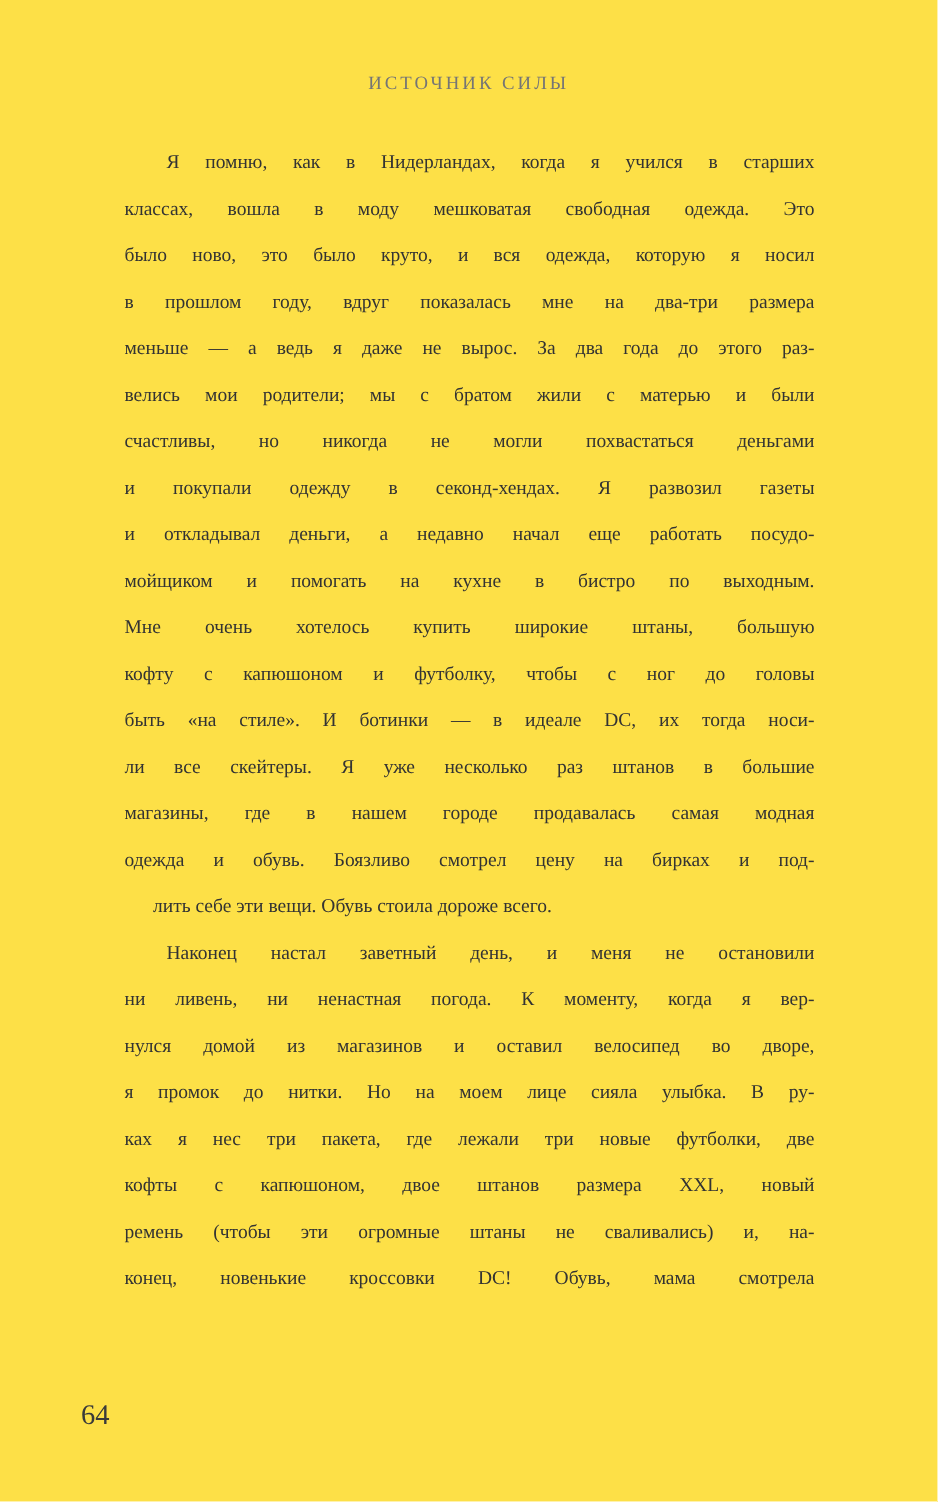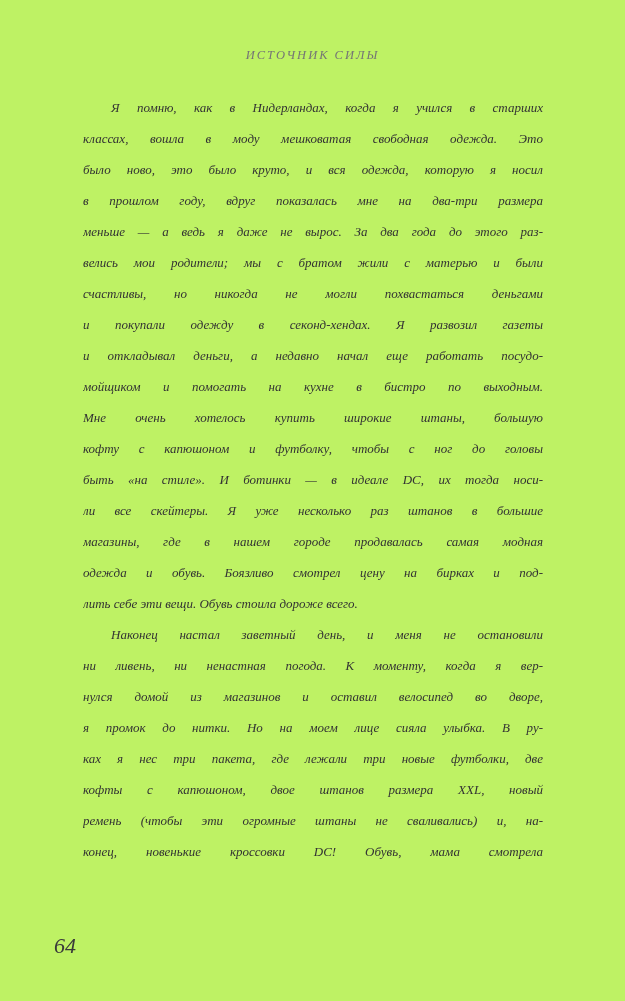--- a/index.html
+++ b/index.html
@@ -1,25 +1,24 @@
 <!DOCTYPE html>
 <html lang="ru"><head>
 <meta charset="utf-8">
 <style>
   * { margin: 0; padding: 0; box-sizing: border-box; }
   html, body { background: #ffffff; }
   .page {
     position: relative;
     width: 625px;
     height: 1001px;
-    background: #bef264;
+    background: #fde047;
     font-family: "Liberation Serif", serif;
     color: #333333;
     overflow: hidden;
-    font-style: italic;
   }
   .running-head {
     position: absolute;
     top: 48px;
     left: 0;
     right: 0;
     text-align: center;
     font-size: 12.5px;
     letter-spacing: 2px;
     color: #757575;
@@ -34,26 +33,26 @@
   .line {
     font-size: 13px;
     line-height: 31px;
     height: 31px;
     overflow: hidden;
     text-align: justify;
     text-align-last: justify;
     color: #333333;
   }
   .line.indent { text-indent: 28px; }
-  .line.endline { text-align-last: left; }
+  .line.endline { text-align-last: left; margin-left: 19px; }
   .page-number {
     position: absolute;
     top: 933px;
     left: 54px;
-    font-size: 22px;
+    font-size: 19px;
     color: #3a3a3a;
   }
 </style>
 </head>
 <body>
 
 <div class="page">
 
   <div class="running-head">ИСТОЧНИК СИЛЫ</div>
 

